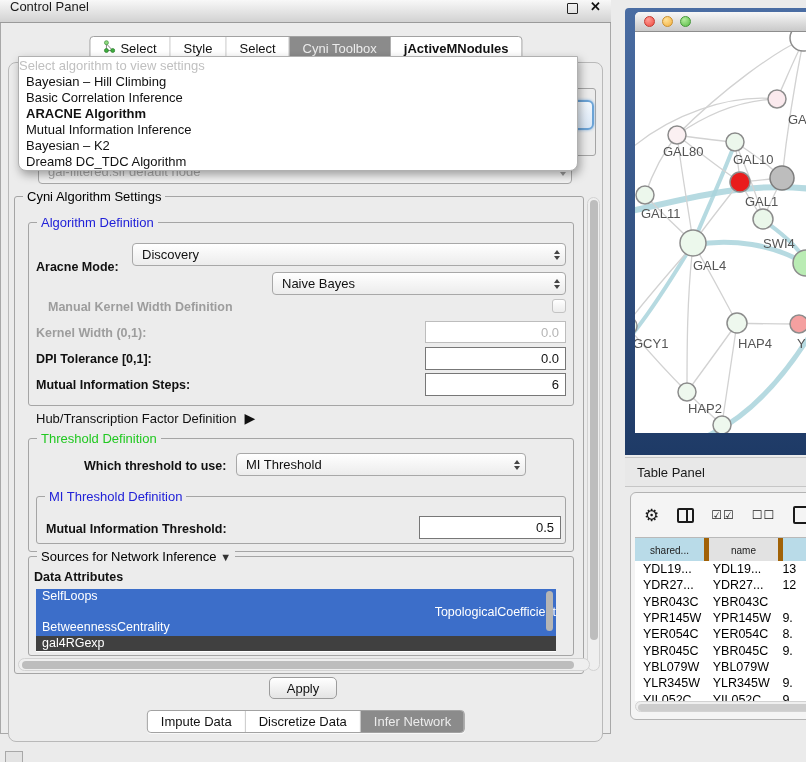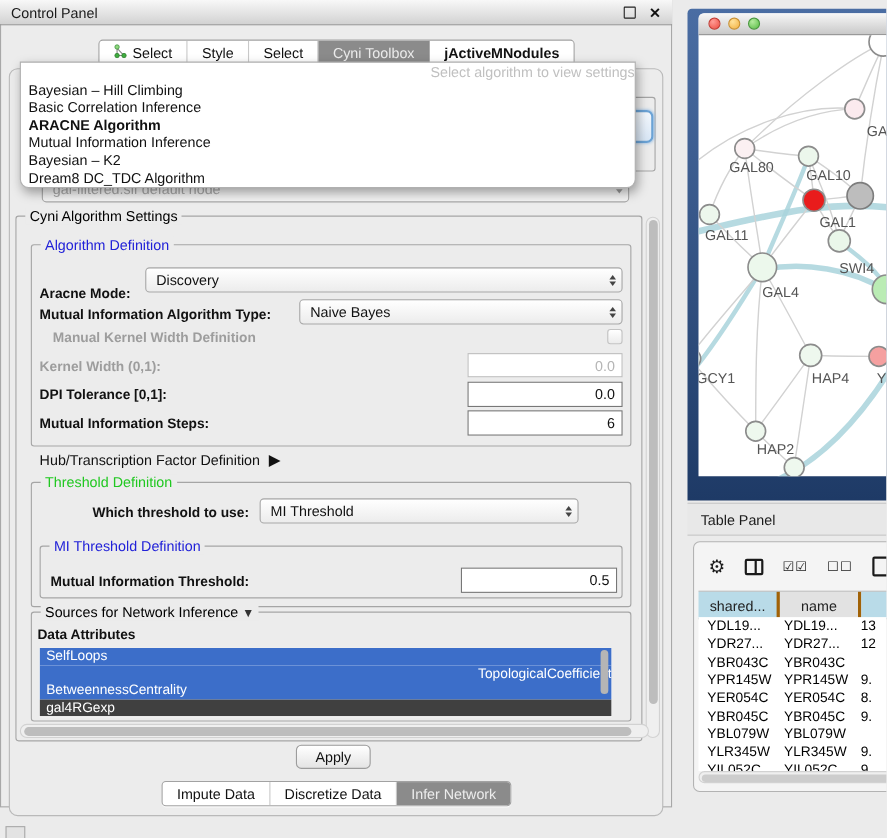--- a/index.html
+++ b/index.html
@@ -1,21 +1,21 @@
 <!DOCTYPE html>
 <html><head>
 <meta charset="utf-8">
 <style>
   html,body{margin:0;padding:0;background:#ebebeb;font-family:"Liberation Sans",sans-serif;}
   #stage{position:relative;width:806px;height:762px;overflow:hidden;background:#ebebeb;}
   .abs{position:absolute;}
 
   
   .cp{left:0;top:8;width:611px;height:734px;background:#ececec;border:1px solid #a8a8a8;box-sizing:border-box;}
-  .cp-title{left:0;top:8;width:611px;height:23px;background:linear-gradient(#f8f8f8,#d2d2d2);border-bottom:1px solid #9a9a9a;box-sizing:border-box;display:flex;align-items:center;padding:0 10px;font-size:13px;color:#1a1a1a;}
+  .cp-title{left:0;top:8;width:611px;height:23px;background:linear-gradient(#f8f8f8,#d2d2d2);border-bottom:1px solid #9a9a9a;box-sizing:border-box;display:flex;align-items:flex-end;padding:8px 10px;font-size:13px;color:#1a1a1a;}
   .cp-title .sp{flex:1;}
   .float-ic{width:9px;height:9px;border:1.5px solid #222;border-radius:1px;display:inline-block;margin-right:12px;}
   .close-ic{font-size:13px;font-weight:bold;color:#111;}
 
   
   .seg{display:inline-flex;background:#fff;border:1px solid #a2a2a2;border-radius:4px;overflow:hidden;box-shadow:0 1px 0 rgba(255,255,255,.7);}
   .seg-item{padding:3px 13px;font-size:13px;color:#111;border-right:1px solid #c9c9c9;display:flex;align-items:center;gap:5px;white-space:nowrap;cursor:default;}
   .seg-item:last-child{border-right:none;font-weight:bold;}
   .seg-sel{background:#8b8b8b;color:#ececec;border-right-color:#8b8b8b;}
   .seg-b .seg-item:last-child{font-weight:normal;}
@@ -55,27 +55,27 @@
   
   .tp-bar{left:625px;top:457px;width:181px;height:30px;background:#e8e8e8;border-top:1px solid #c6c6c6;border-bottom:1px solid #c6c6c6;box-sizing:border-box;display:flex;align-items:center;padding-left:12px;font-size:13px;color:#1a1a1a;}
   .tbl-box{left:630px;top:492px;width:200px;height:228px;background:#f4f4f4;border:1px solid #b3b3b3;border-radius:6px 6px 6px 6px;box-sizing:border-box;overflow:hidden;}
   .tb-icons{position:absolute;left:0;top:8px;width:200px;height:28px;display:flex;align-items:center;}
   .gear{font-size:17px;color:#1a1a1a;margin-left:13px;}
   .cols-ic{width:17px;height:15px;border:2px solid #1a1a1a;border-radius:2px;margin-left:18px;position:relative;box-sizing:border-box;}
   .cols-ic:after{content:"";position:absolute;left:50%;top:0;bottom:0;width:2px;background:#1a1a1a;}
   .chk-pair{font-size:12px;color:#1a1a1a;letter-spacing:1px;margin-left:17px;}
   .page-ic{width:15px;height:18px;border:2px solid #1a1a1a;border-radius:2px;margin-left:18px;box-sizing:border-box;}
   .thead{position:absolute;left:4px;top:44px;height:24px;display:flex;border-top:1px solid #b9b9b9;border-bottom:1px solid #9f9f9f;}
-  .th{box-sizing:border-box;border-right:3px solid #a16207;font-size:13px;color:#222;display:flex;align-items:center;justify-content:center;}
+  .th{box-sizing:border-box;border-right:5px solid #a16207;font-size:10px;color:#222;display:flex;align-items:center;justify-content:center;}
   .trows{position:absolute;left:4px;top:68px;width:196px;height:140px;overflow:hidden;background:#fff;}
   .trow{display:flex;height:16.3px;align-items:center;}
   .tcell{box-sizing:border-box;font-size:12.5px;color:#000000;padding-left:8px;overflow:hidden;white-space:nowrap;}
 
   .dd{left:18px;top:56px;width:560px;height:115px;background:#fff;border:1px solid #b0b0b0;border-radius:0 0 8px 8px;box-shadow:2px 4px 10px rgba(0,0,0,.35);z-index:5;box-sizing:border-box;overflow:hidden;}
-  .dd-ph{height:17px;line-height:17px;text-align:right;color:#c0c0c0;font-size:13px;}
+  .dd-ph{height:17px;line-height:17px;text-align:left;color:#c0c0c0;font-size:13px;}
   .dd-item{height:16px;line-height:16px;font-size:13px;color:#111;padding-left:7px;white-space:nowrap;}
   .dd-sel{font-weight:bold;}
 </style>
 </head>
 <body>
 
 <div id="stage">
 
   <div class="abs cp"></div>
   <div class="abs cp-title">
@@ -149,21 +149,20 @@
 
   <span class="abs lbl" style="left:36px;top:260px;text-align:right;">Aracne Mode:</span>
   <div class="abs combo" style="left:132px;top:243px;width:434px;height:23px;">
     <span class="cv">Discovery</span>
     <span class="arr">
         <span class="tri-up"></span>
         <span class="tri-dn"></span>
       </span>
   </div>
 
-  <span class="abs lbl" style="left:36px;top:279px;">Mutual Information Algorithm Type:</span>
   <div class="abs combo" style="left:272px;top:272px;width:294px;height:23px;">
     <span class="cv">Naive Bayes</span>
     <span class="arr">
         <span class="tri-up"></span>
         <span class="tri-dn"></span>
       </span>
   </div>
 
   <span class="abs lbl lbl-dis" style="left:48px;top:300px;">Manual Kernel Width Definition</span>
   <div class="abs chk" style="left:552px;top:299px;"></div>

